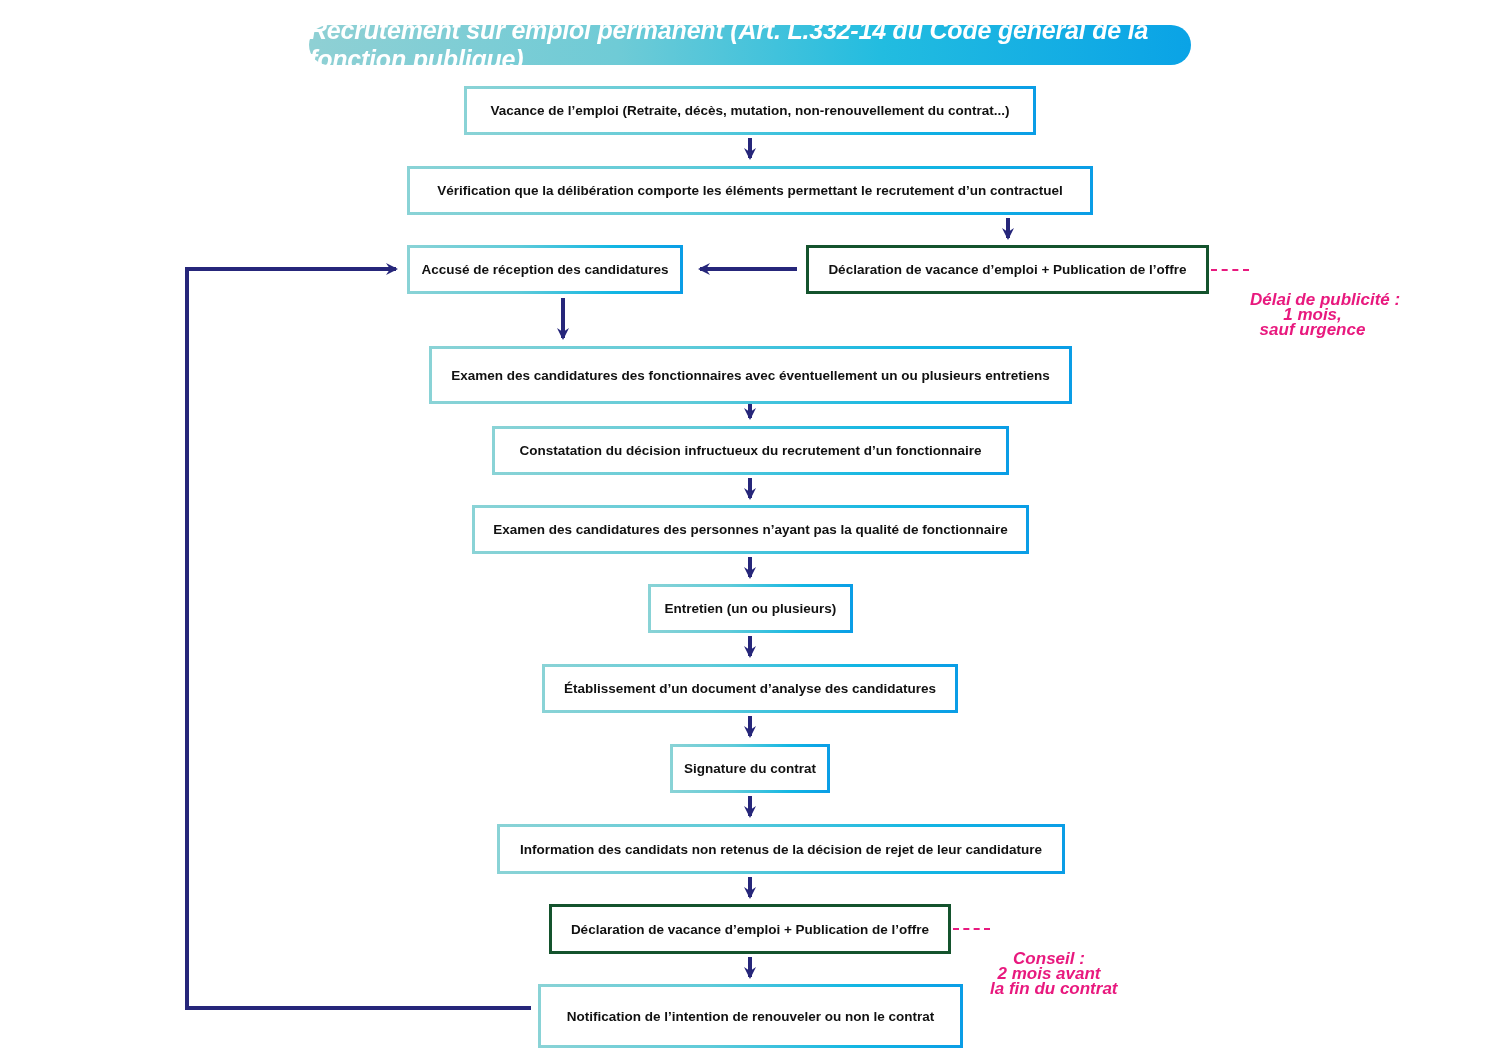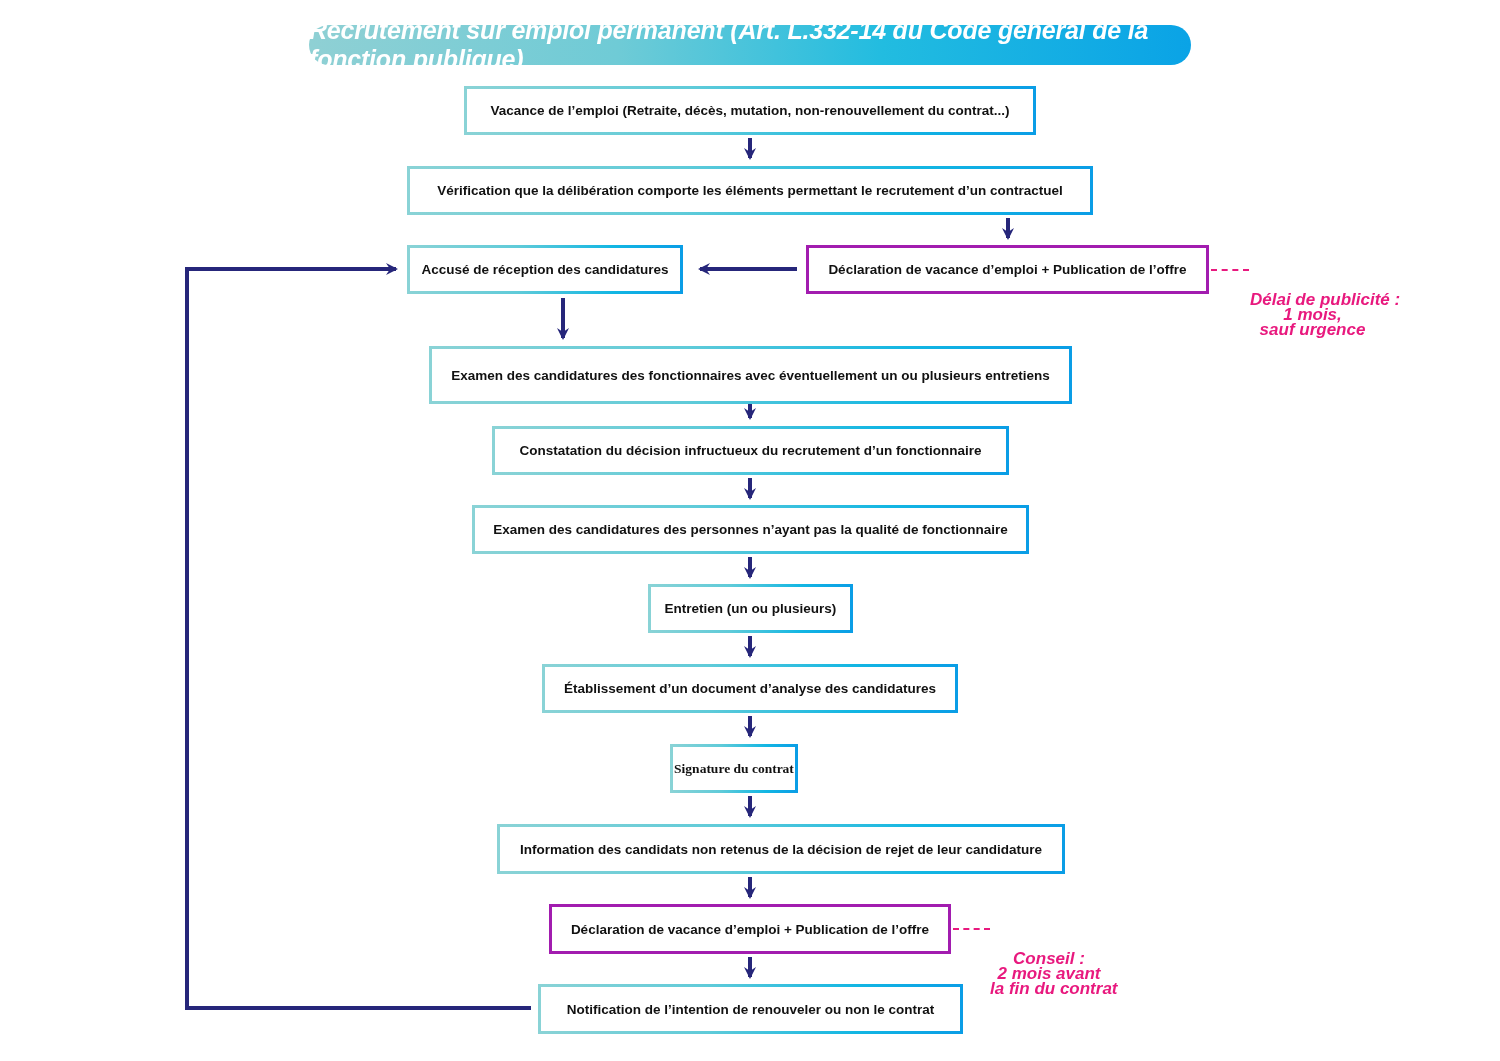--- a/index.html
+++ b/index.html
@@ -15,21 +15,21 @@
     .box {
       position: absolute; box-sizing: border-box; background: #fff;
       display: flex; align-items: center; justify-content: center;
       font-weight: bold; font-size: 13.5px; color: #111; white-space: nowrap;
       border: 3px solid transparent;
       background-image: linear-gradient(#fff, #fff), linear-gradient(90deg, #8ad3d6 0%, #5fcbd9 40%, #12b6e3 75%, #0a9de6 100%);
       background-origin: border-box; background-clip: padding-box, border-box;
       padding-bottom: 0;
     }
     .box.pink {
-      background-image: none; border: 3px solid #a21caf;
+      background-image: none; border: 3px solid #14532d;
     }
     .note {
       position: absolute; color: #e8197e; font-style: italic; font-weight: bold;
       font-size: 17px; text-align: center; line-height: 15px; white-space: nowrap; margin-top: 44px;
     }
     .dash {
       position: absolute; height: 0; border-top: 2px dashed #e8197e;
     }
     svg.lines { position: absolute; left: 0; top: 0; }
   </style>
@@ -72,24 +72,24 @@
   <div>Délai de publicité :</div>
   <div>1 mois,</div>
   <div>sauf urgence</div>
 </div>
 
 <div class="box" style="left:429px;top:346px;width:643px;height:58px;">Examen des candidatures des fonctionnaires avec éventuellement un ou plusieurs entretiens</div>
 <div class="box" style="left:492px;top:426px;width:517px;height:49px;">Constatation du décision infructueux du recrutement d’un fonctionnaire</div>
 <div class="box" style="left:472px;top:505px;width:557px;height:49px;">Examen des candidatures des personnes n’ayant pas la qualité de fonctionnaire</div>
 <div class="box" style="left:648px;top:584px;width:205px;height:49px;">Entretien (un ou plusieurs)</div>
 <div class="box" style="left:542px;top:664px;width:416px;height:49px;">Établissement d’un document d’analyse des candidatures</div>
-<div class="box" style="left:670px;top:744px;width:128px;height:49px;font-family:Liberation Serif, serif;">Signature du contrat</div>
+<div class="box" style="left:670px;top:744px;width:160px;height:49px;">Signature du contrat</div>
 <div class="box" style="left:466px;top:824px;width:568px;height:50px;margin-left:31px;">Information des candidats non retenus de la décision de rejet de leur candidature</div>
 <div class="box pink" style="left:549px;top:904px;width:402px;height:50px;">Déclaration de vacance d’emploi + Publication de l’offre</div>
 
 <div class="dash" style="left:953px;top:928px;width:37px;"></div>
 <div class="note" style="left:990px;top:907px;width:118px;">
   <div>Conseil :</div>
   <div>2 mois avant</div>
   <div>la fin du contrat</div>
 </div>
 
-<div class="box" style="left:538px;top:984px;width:425px;height:50px;">Notification de l’intention de renouveler ou non le contrat</div>
+<div class="box" style="left:538px;top:984px;width:425px;height:64px;">Notification de l’intention de renouveler ou non le contrat</div>
 
 </body></html>

